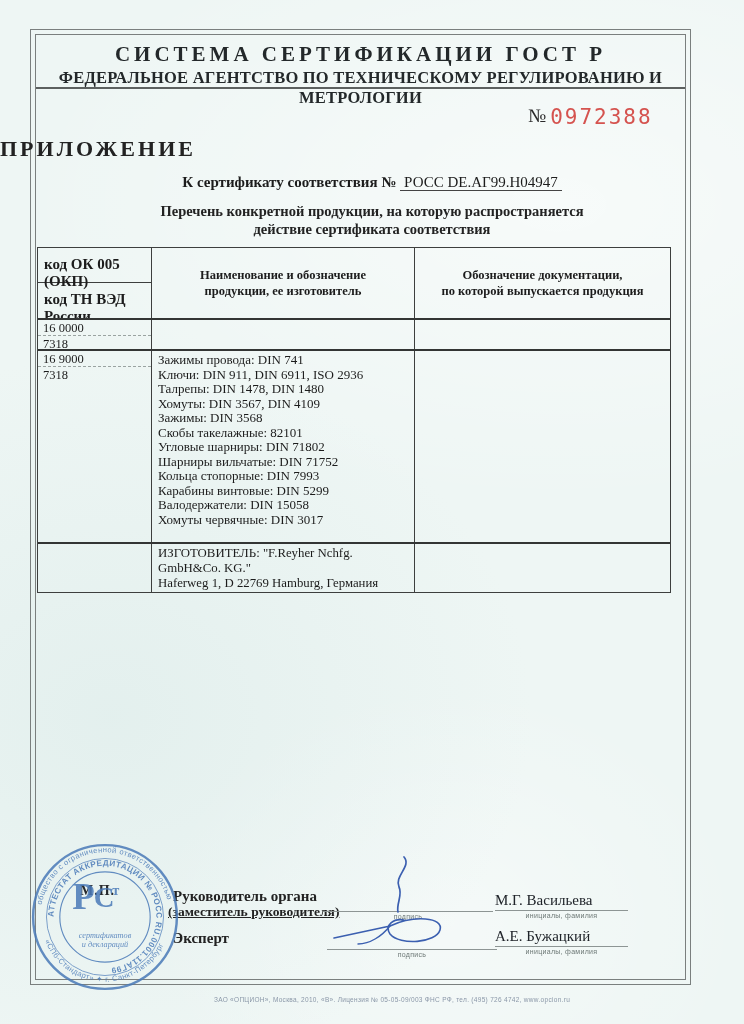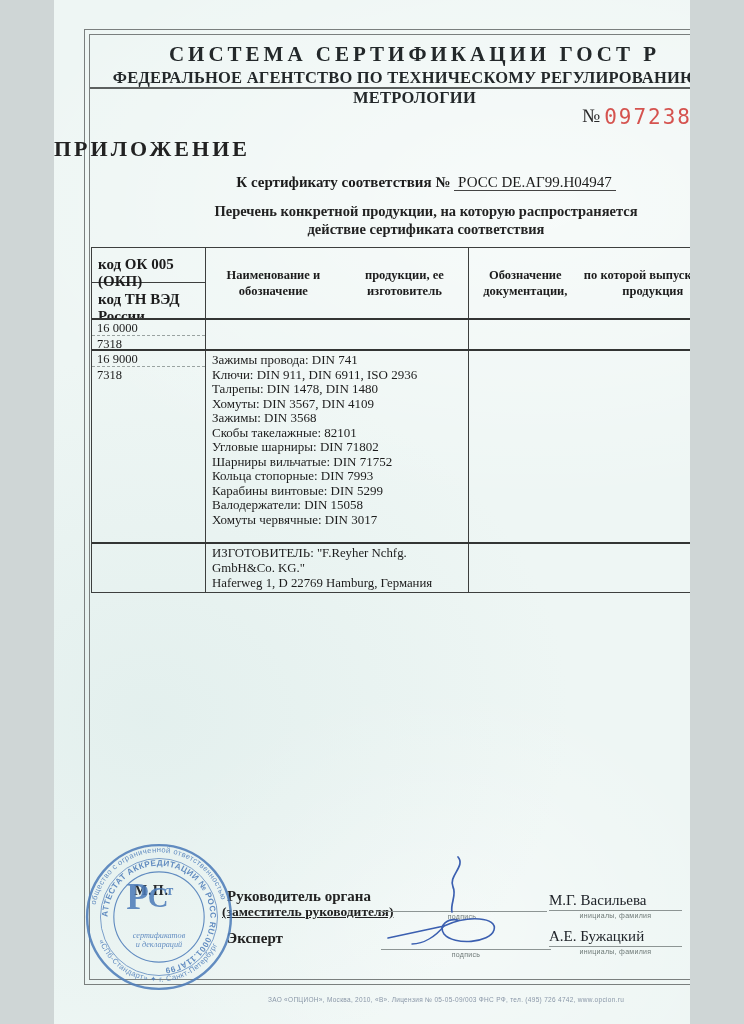--- a/index.html
+++ b/index.html
@@ -1,18 +1,18 @@
 <!DOCTYPE html>
 <html><head>
 <meta charset="utf-8">
 <style>
   * { margin:0; padding:0; box-sizing:border-box; }
   html,body { background:#cfd6d6; }
   .page {
-    position:relative; width:636px; height:1024px; margin:0 auto; overflow:hidden;
+    position:relative; width:744px; height:1024px; margin:0 auto; overflow:hidden;
     background-color:#eef6f4;
     background-image:
       radial-gradient(900px 500px at 75% 20%, rgba(255,255,255,.55), rgba(255,255,255,0) 60%),
       radial-gradient(700px 600px at 15% 70%, rgba(214,232,230,.45), rgba(214,232,230,0) 60%),
       radial-gradient(500px 400px at 60% 90%, rgba(255,255,255,.4), rgba(255,255,255,0) 60%);
     font-family:"Liberation Serif","DejaVu Serif",serif; color:#1c1c1c;
   }
   .frame-outer { position:absolute; left:30px; top:29px; width:661px; height:956px; border:1px solid #7a7f7e; }
   .frame-inner { position:absolute; left:35px; top:34px; width:651px; height:946px; border:1px solid #7a7f7e; }
 
@@ -43,21 +43,21 @@
   .trow { display:flex; width:100%; }
   .tc { border-left:1.5px solid #3d3f3e; overflow:hidden; }
   .tc:first-child { border-left:none; }
   .c1 { width:113px; flex:0 0 113px; }
   .c2 { width:263px; flex:0 0 263px; }
   .c3 { flex:1 1 auto; }
   .thead { height:70px; }
   .thead .tc { border-left-width:1px; }
   .hdr-c1-top, .hdr-c1-bot { height:35px; padding:8px 5px 0 6px; font-size:15px; font-weight:bold; }
   .hdr-c1-top { border-bottom:1px solid #3d3f3e; }
-  .hdr-center { display:flex; flex-direction:row; justify-content:center; align-items:center;
+  .hdr-center { display:flex; flex-direction:column; justify-content:center; align-items:center;
     height:100%; font-size:12.5px; font-weight:bold; text-align:center; line-height:16px; }
   .brow { border-top:2px solid #333534; }
   .r1 { height:31px; }
   .r2 { height:193px; }
   .r3 { height:50px; }
   .code-cell { padding:0 5px; font-size:12.5px; }
   .code-top { padding-top:1px; line-height:14px; }
   .code-divider { border-bottom:1px dashed #9aa3a1; margin:0 -5px 0 -5px; }
   .code-bot { padding-top:1px; line-height:14px; }
   .products { padding:2px 6px; font-size:13px; }

